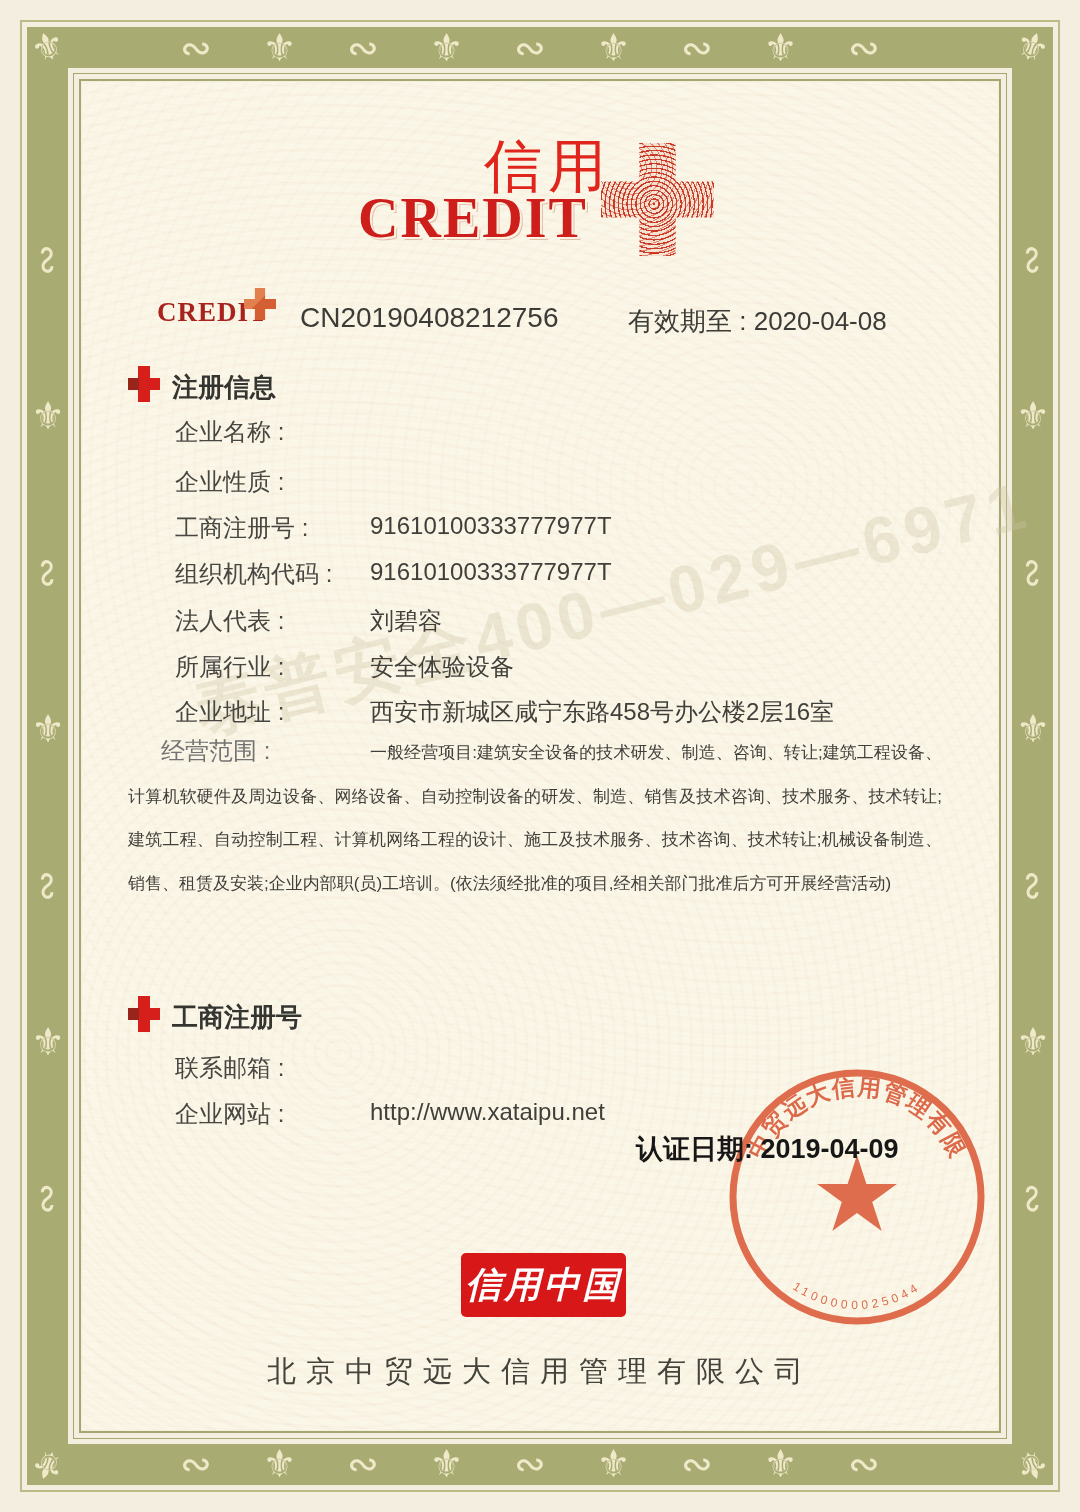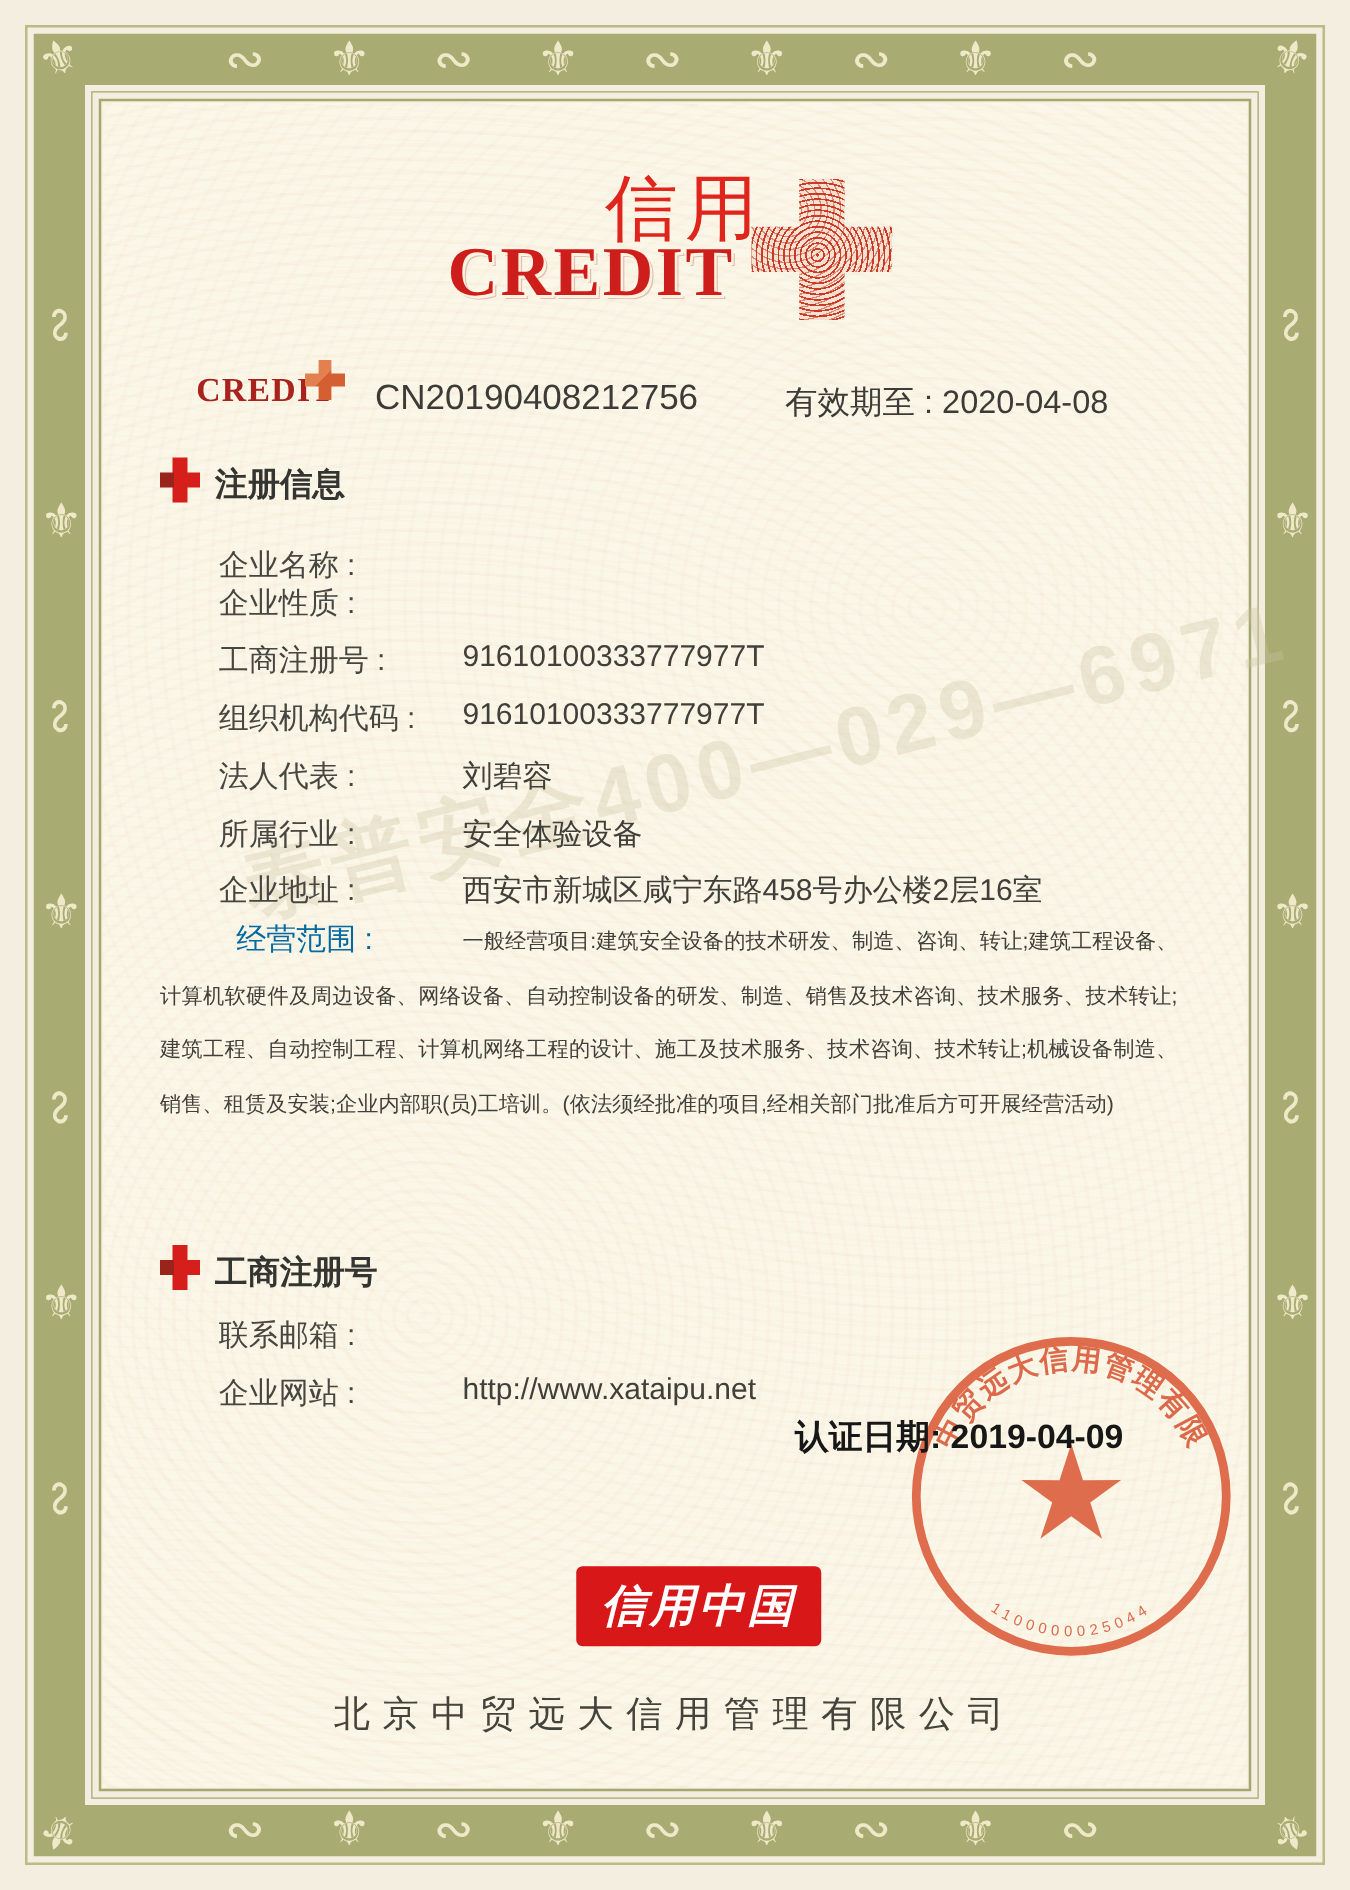--- a/index.html
+++ b/index.html
@@ -69,33 +69,33 @@
   .sec-head{position:absolute;z-index:2;}
   .xcross{position:absolute;width:32px;height:36px;}
   .xcross::before{content:"";position:absolute;left:10px;top:0;width:12px;height:36px;background:#d61f1a;}
   .xcross::after{content:"";position:absolute;left:0;top:12px;width:32px;height:12px;
     background:linear-gradient(90deg,#98241c 0 34%,#d61f1a 34%);}
   .sec-title{position:absolute;left:44px;top:4px;font-size:26px;font-weight:bold;color:#343431;white-space:nowrap;}
   
   .frow{position:absolute;left:0;width:100%;height:34px;z-index:2;}
   .flabel{position:absolute;left:175px;font-size:24px;color:#474641;white-space:nowrap;}
   .fvalue{position:absolute;left:370px;font-size:24px;color:#403f3a;white-space:nowrap;}
-  .scope-label{position:absolute;left:189px;top:735px;font-size:24px;color:#0369a1;z-index:2;}
+  .scope-label{position:absolute;left:161px;top:735px;font-size:24px;color:#737373;z-index:2;}
   .scope-text{
     position:absolute;left:128px;top:731px;width:814px;z-index:2;
     font-size:17px;line-height:43.5px;color:#403f3a;
     text-indent:242px;text-align:justify;
   }
   
   .cert-date{position:absolute;left:636px;top:1131px;font-size:27px;font-weight:bold;color:#171717;z-index:6;white-space:nowrap;}
   
   .seal{position:absolute;left:722px;top:1062px;width:270px;height:270px;z-index:5;opacity:.9;}
   
   .cc-stamp{
-    position:absolute;left:461px;top:1253px;width:196px;height:64px;z-index:4;
+    position:absolute;left:461px;top:1253px;width:165px;height:64px;z-index:4;
     background:#d71718;border-radius:5px;
     display:flex;align-items:center;justify-content:center;
     color:#fff;font-size:36px;font-weight:bold;letter-spacing:3px;
     font-family:"Liberation Serif","DejaVu Serif",serif;font-style:italic;
   }
   
   .issuer{position:absolute;left:90px;right:90px;top:1352px;text-align:center;
     font-size:29px;letter-spacing:10px;color:#45443c;z-index:2;}
 </style>
 </head>
@@ -124,21 +124,21 @@
 <div class="sm-credit">CREDIT</div>
 <div class="sm-cross"></div>
 <div class="cert-no">CN20190408212756</div>
 <div class="valid">有效期至 : 2020-04-08</div>
 
 <div class="sec-head" style="left:128px;top:366px;">
   <span class="xcross"></span>
   <span class="sec-title">注册信息</span>
 </div>
 
-<div class="frow" style="top:436px">
+<div class="frow" style="top:416px">
   <span class="flabel">企业名称 :</span>
 </div>
 <div class="frow" style="top:466px">
   <span class="flabel">企业性质 :</span>
 </div>
 <div class="frow" style="top:512px">
   <span class="flabel">工商注册号 :</span>
   <span class="fvalue">91610100333777977T</span>
 </div>
 <div class="frow" style="top:558px">

